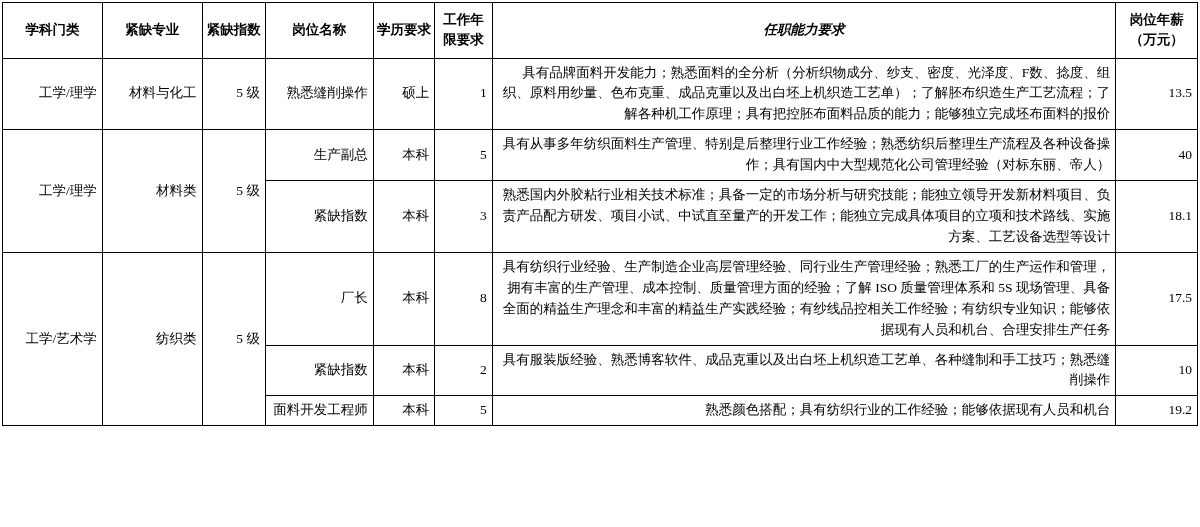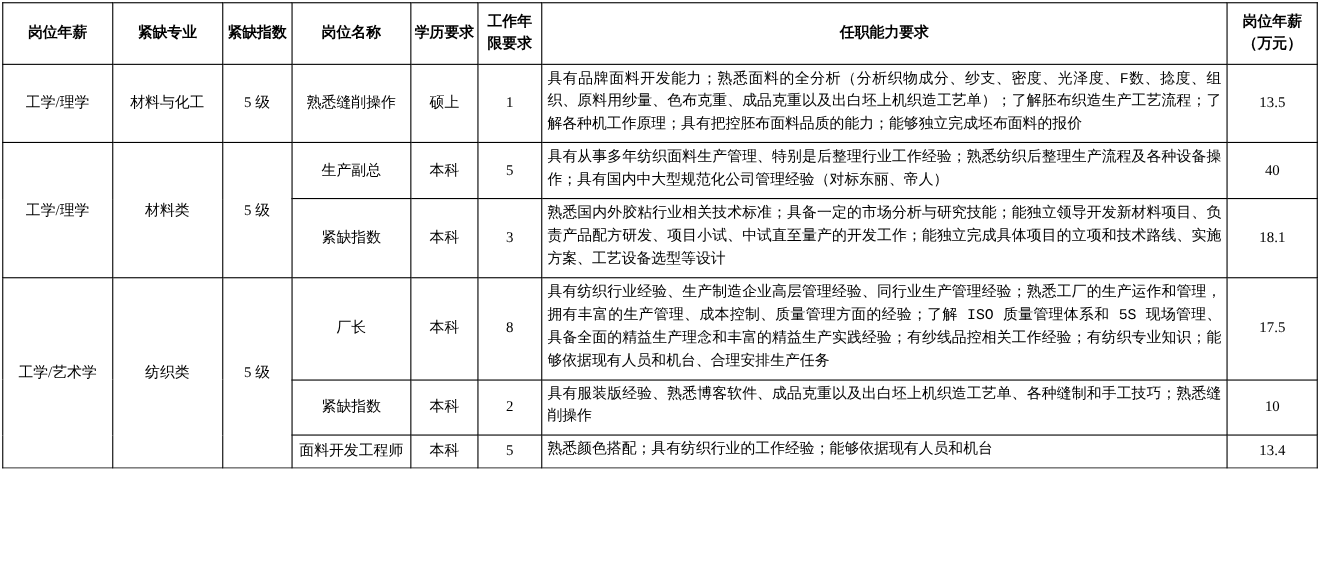--- a/index.html
+++ b/index.html
@@ -23,52 +23,52 @@
     margin: 2px 0 0 2px;
     table-layout: fixed;
   }
   table.jobs th, table.jobs td {
     border: 1px solid #000000;
     padding: 4px 5px;
     font-size: 13.5px;
     line-height: 1.55;
     vertical-align: middle;
     word-break: break-all;
+    text-align: right;
   }
   table.jobs thead th {
     font-weight: bold;
     text-align: center;
     padding: 7px 3px;
     line-height: 1.5;
   }
   .c-disc   { width: 92px;  text-align: center; }
   .c-major  { width: 92px;  text-align: center; font-family: Liberation Serif, serif; }
   .c-index  { width: 56px;  text-align: center; }
   .c-post   { width: 100px; text-align: center; }
   .c-edu    { width: 54px;  text-align: center; }
   .c-years  { width: 50px;  text-align: center; }
-  .c-req    { width: 612px; text-align: left; }
+  .c-req    { width: 612px; text-align: left; font-style: italic; }
   .c-salary { width: 74px;  text-align: center; margin-top: 40px; }
 
   td.center { text-align: center; }
   td.req {
     text-align: left;
     text-justify: inter-ideograph;
     text-align: justify;
-    font-family: Liberation Mono, monospace;
   }
 </style>
 </head>
 <body>
 
 <div id="sheet">
   <table class="jobs">
     <thead>
       <tr>
-        <th class="c-disc">岗位年薪</th>
+        <th class="c-disc">学科门类</th>
         <th class="c-major">紧缺专业</th>
         <th class="c-index">紧缺指数</th>
         <th class="c-post">岗位名称</th>
         <th class="c-edu">学历要求</th>
         <th class="c-years">工作年限要求</th>
         <th class="c-req">任职能力要求</th>
         <th class="c-salary">岗位年薪（万元）</th>
       </tr>
     </thead>
     <tbody>
@@ -120,18 +120,18 @@
         <td class="center">2</td>
         <td class="req">具有服装版经验、熟悉博客软件、成品克重以及出白坯上机织造工艺单、各种缝制和手工技巧；熟悉缝削操作</td>
         <td class="center">10</td>
       </tr>
 
       <tr>
         <td class="center">面料开发工程师</td>
         <td class="center">本科</td>
         <td class="center">5</td>
         <td class="req">熟悉颜色搭配；具有纺织行业的工作经验；能够依据现有人员和机台</td>
-        <td class="center">13.4</td>
+        <td class="center">19.2</td>
       </tr>
 
     </tbody>
   </table>
 </div>
 
 </body></html>

